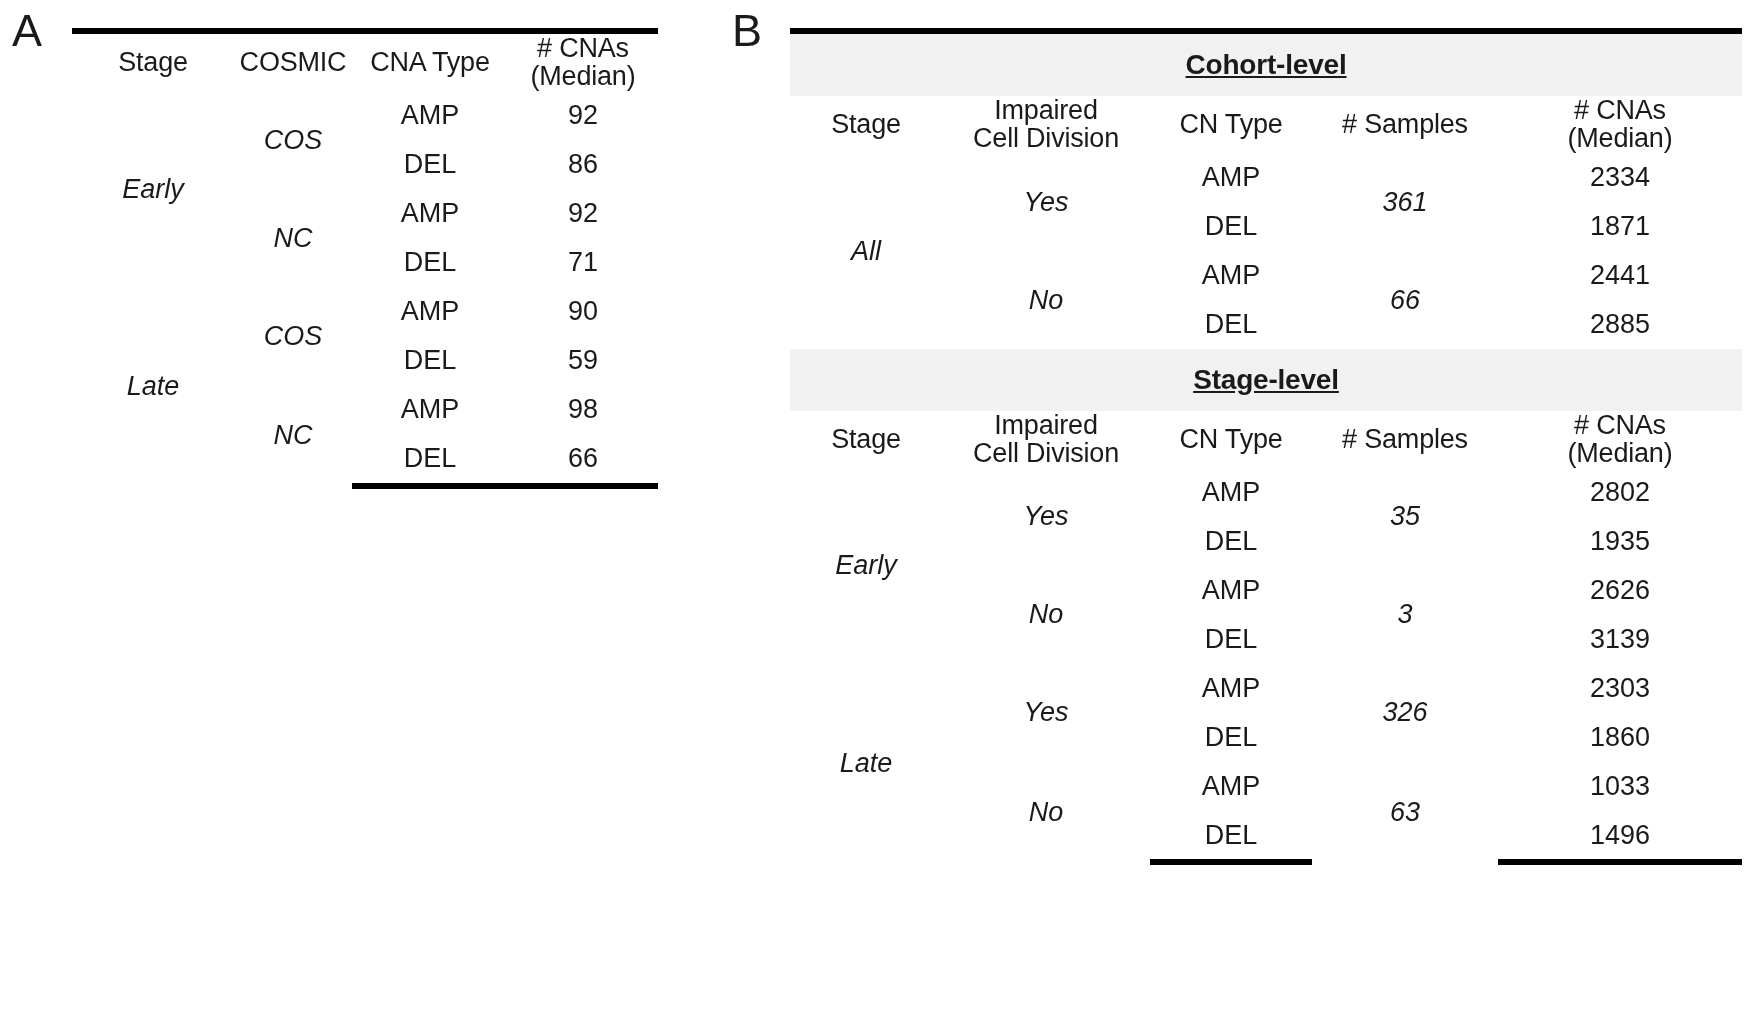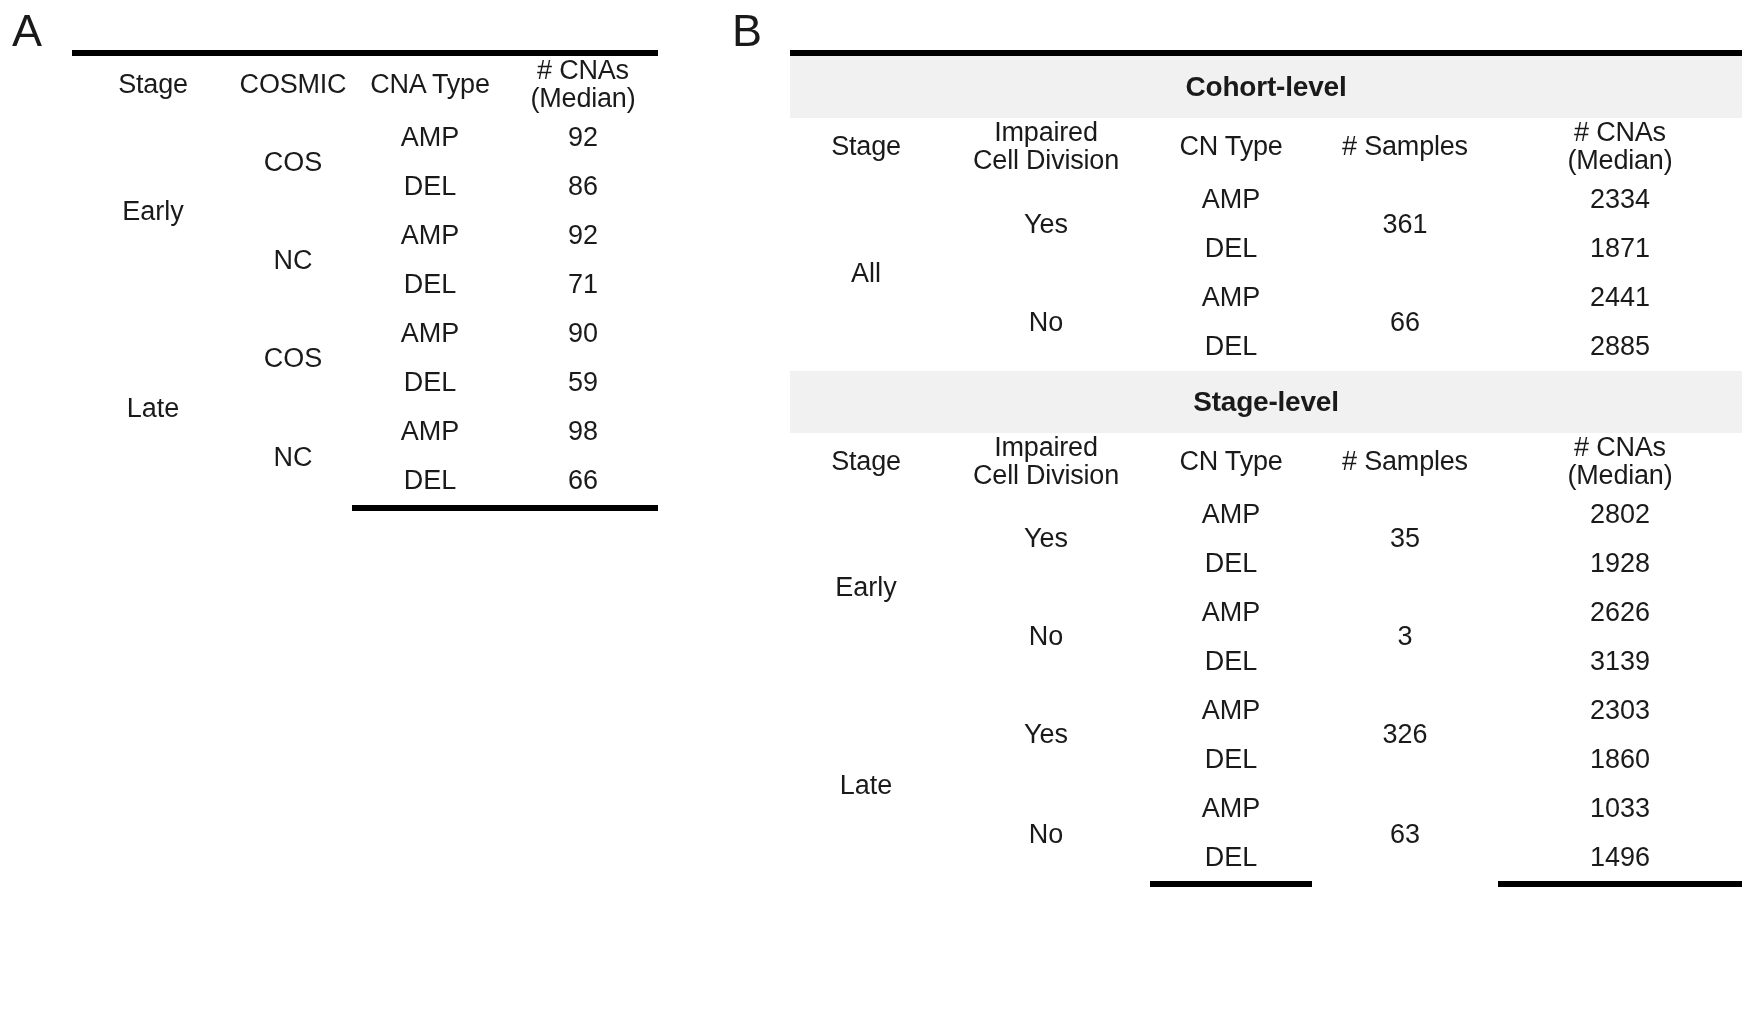--- a/index.html
+++ b/index.html
@@ -33,21 +33,20 @@
     font-weight: 400;
     line-height: 1;
     color: #1a1a1a;
   }
   #panel-b .panel-letter { left: 16px; }
 
   
   .fig-table {
     border-collapse: collapse;
     table-layout: fixed;
-    margin-top: 22px;
   }
   #table-a {
     position: absolute;
     left: 72px;
     top: 28px;
     width: 586px;
   }
   #table-b {
     position: absolute;
     left: 74px;
@@ -77,24 +76,25 @@
     vertical-align: middle;
   }
   .hdr-two-line { line-height: 1.12; }
 
   .section-band td {
     background: #f1f1f1;
     font-weight: 700;
     font-size: 28px;
     letter-spacing: -0.2px;
     height: 62px;
+    text-decoration: underline;
   }
 
   .data-row td { height: 49px; }
-  .group-cell { vertical-align: middle; }
+  .group-cell { vertical-align: middle; font-style: italic; }
 
   
   #table-a col.a-stage  { width: 162px; }
   #table-a col.a-cosmic { width: 118px; }
   #table-a col.a-type   { width: 156px; }
   #table-a col.a-cnas   { width: 150px; }
 
   
   #table-b col.b-stage   { width: 152px; }
   #table-b col.b-impair  { width: 208px; }
@@ -243,21 +243,21 @@
 
       <tr class="data-row">
         <td class="group-cell" rowspan="4">Early</td>
         <td class="group-cell" rowspan="2">Yes</td>
         <td>AMP</td>
         <td class="group-cell" rowspan="2">35</td>
         <td>2802</td>
       </tr>
       <tr class="data-row">
         <td>DEL</td>
-        <td>1928</td>
+        <td>1935</td>
       </tr>
 
       <tr class="data-row">
         <td class="group-cell" rowspan="2">No</td>
         <td>AMP</td>
         <td class="group-cell" rowspan="2">3</td>
         <td>2626</td>
       </tr>
       <tr class="data-row">
         <td>DEL</td>

